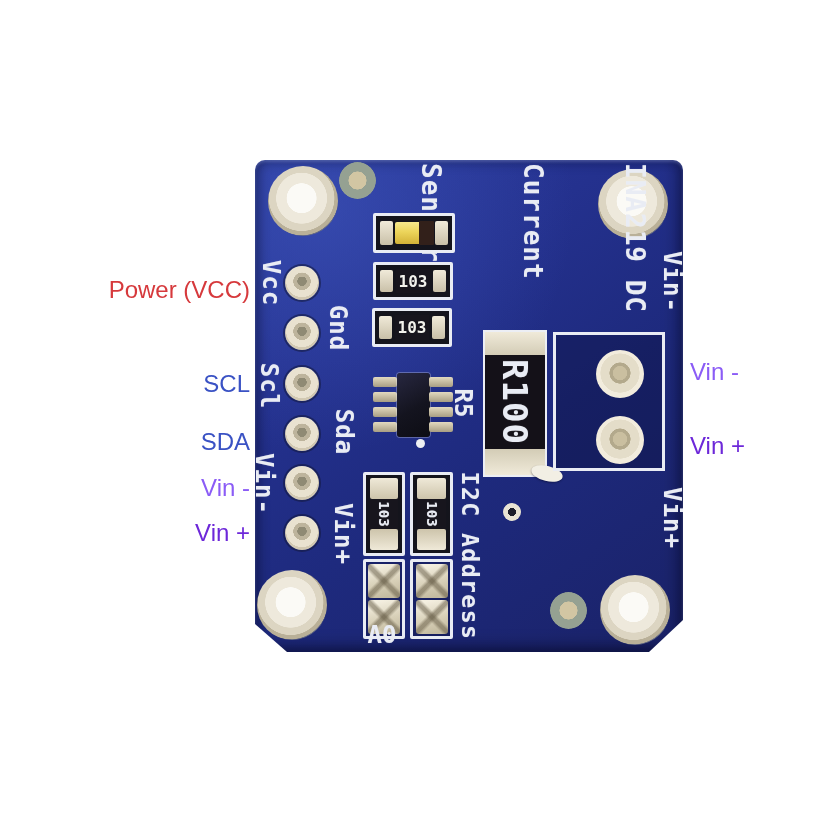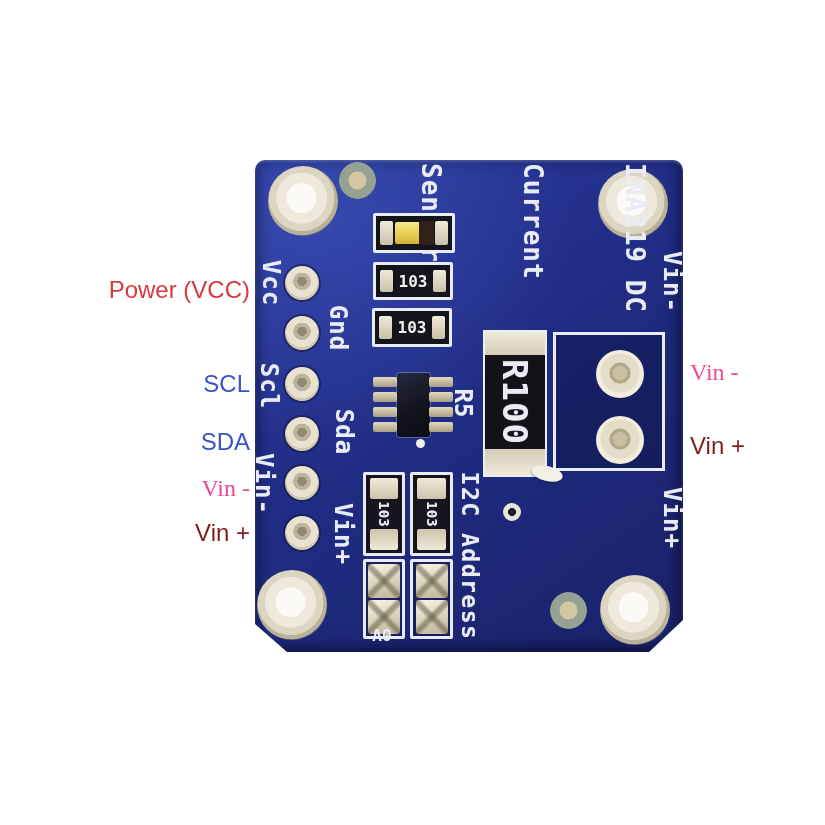--- a/index.html
+++ b/index.html
@@ -4,21 +4,21 @@
 <style>
   html,body{margin:0;padding:0;background:#fff;}
   .stage{position:relative;width:825px;height:825px;background:#fff;overflow:hidden;
          font-family:"Liberation Sans",sans-serif;}
 
   
   .ann{position:absolute;font-size:24px;line-height:30px;white-space:nowrap;}
   .ann-l{right:575px;text-align:right;}
   .ann-r{left:690px;text-align:left;}
   .c-red{color:#d6393c;} .c-green{color:#0ca24d;} .c-blue{color:#3a52c4;}
-  .c-black{color:#ec4899;font-family:Liberation Serif, serif;} .c-orange{color:#7f1d1d;}
+  .c-black{color:#8b5cf6;} .c-orange{color:#6d28d9;}
 
   
   .board{position:absolute;left:255px;top:160px;width:428px;height:492px;box-sizing:border-box;
     background:
       radial-gradient(130% 110% at 16% 10%, rgba(70,95,200,.45) 0%, rgba(40,60,160,0) 45%),
       linear-gradient(145deg,#2b3b9e 0%,#24318e 32%,#1e2a7e 58%,#1a2268 100%);
     border-radius:10px 10px 4px 4px;
     clip-path:polygon(0 0,100% 0,100% calc(100% - 32px),calc(100% - 34px) 100%,32px 100%,0 calc(100% - 28px));
     box-shadow:inset 0 2px 3px rgba(170,190,255,.30), inset -4px -4px 16px rgba(0,0,22,.5),
                inset 4px 0 12px rgba(0,0,22,.28);}
@@ -26,21 +26,21 @@
   
   .silk{position:absolute;color:#e9ecf4;font-family:"DejaVu Sans Mono",monospace;font-weight:bold;
         white-space:pre;text-shadow:0 0 1px rgba(255,255,255,.35);}
   .rot{transform:translate(-50%,-50%) rotate(90deg);}
   .ctr{transform:translate(-50%,-50%);}
   .pinlbl{font-size:24px;letter-spacing:1px;}
   .edgelbl{font-size:24px;letter-spacing:1px;}
   .title{font-size:26px;line-height:34px;letter-spacing:1px;text-align:left;}
   .i2c{font-size:23px;letter-spacing:1.5px;}
   .ref{font-size:24px;}
-  .ab{font-size:16px;}
+  .ab{font-size:24px;}
 
   
   .mhole{position:absolute;width:70px;height:70px;border-radius:50%;
     background:radial-gradient(circle at 48% 46%, #fbfaf6 0 28%, #eee9dc 29% 48%, #dcd5c2 49% 62%,
       #b9b098 63% 70%, #6a6f85 71% 75%, #151b3e 76% 94%, rgba(13,18,48,.6) 95%);}
   .pin{position:absolute;width:34px;height:34px;border-radius:50%;
     background:radial-gradient(circle at 50% 45%, #8f8a74 0 18%, #bdb49c 19% 34%, #e9e2d0 35% 62%,
       #d2c9b2 63% 78%, #a59c83 79% 88%, #2c3358 89% 100%);
     box-shadow:0 0 0 2px rgba(18,24,58,.55);}
   .via{position:absolute;width:37px;height:37px;border-radius:50%;

